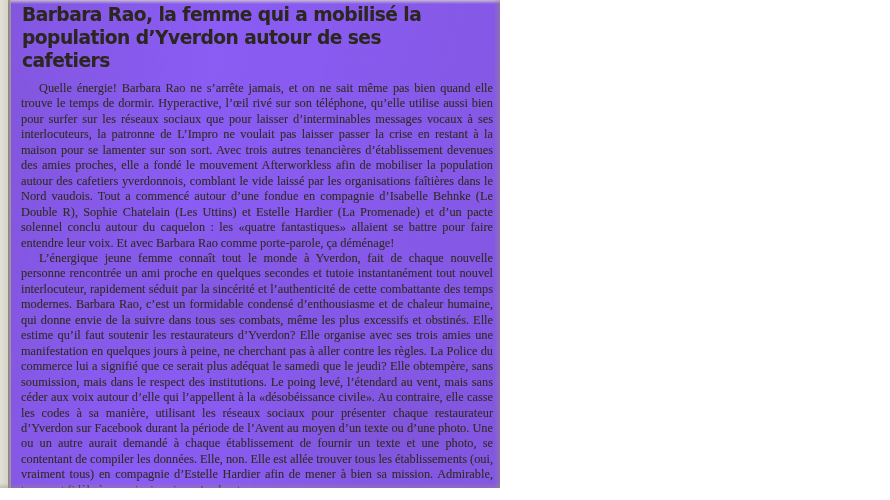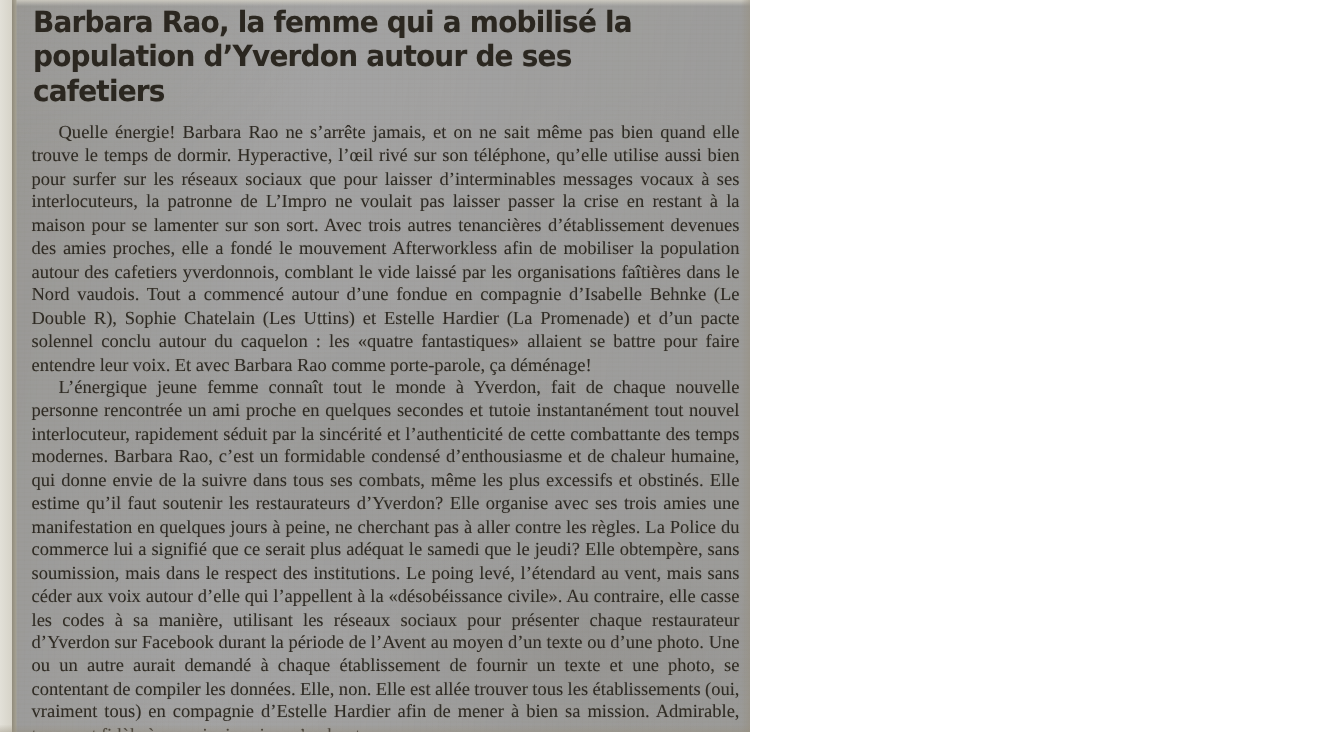--- a/index.html
+++ b/index.html
@@ -13,21 +13,21 @@
     overflow: hidden;
     font-family: "Liberation Serif", "DejaVu Serif", serif;
   }
 
   #clipping {
     position: absolute;
     left: 0;
     top: 0;
     width: 500px;
     height: 488px;
-    background: #a3a3a3;
+    background: #8b5cf6;
     overflow: hidden;
   }
 
   
   #paper-texture {
     position: absolute;
     inset: 0;
     pointer-events: none;
     background:
       radial-gradient(ellipse 220px 90px at 12% 8%, rgba(255,255,255,0.22), rgba(255,255,255,0) 70%),

